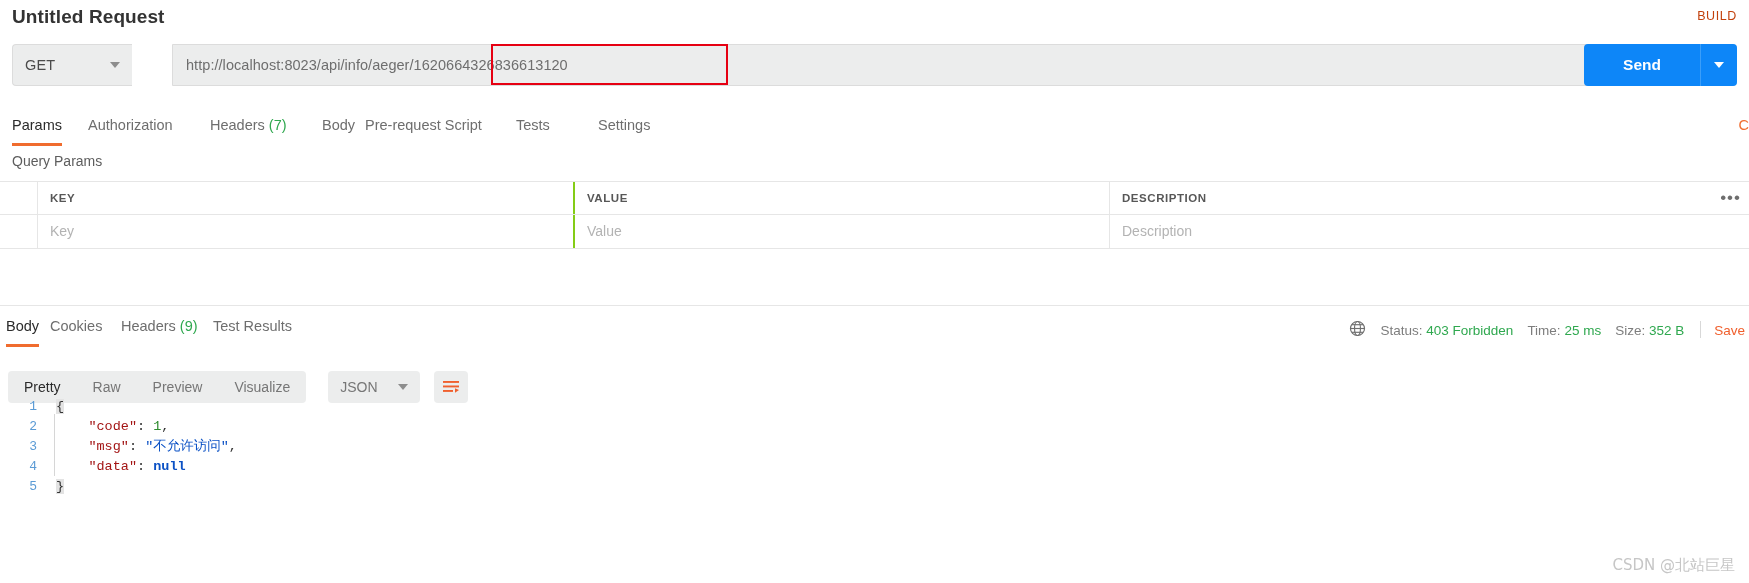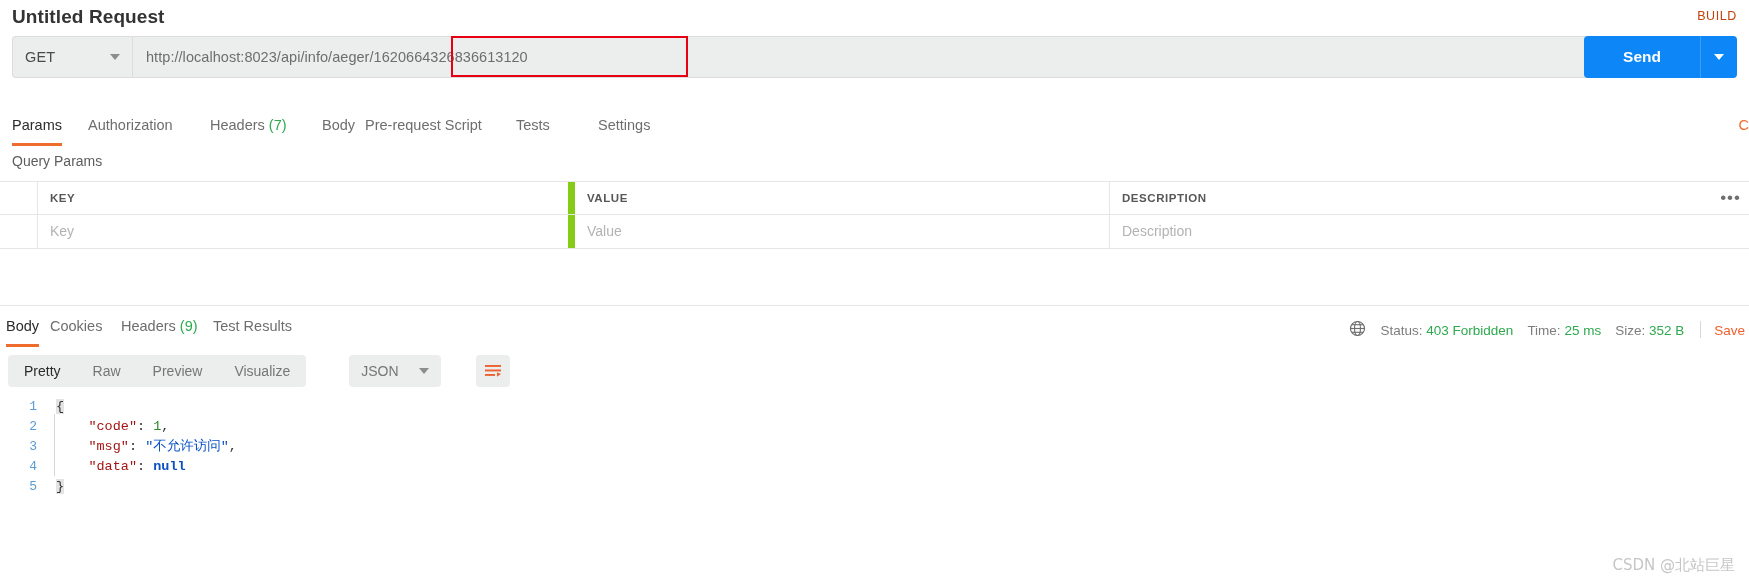--- a/index.html
+++ b/index.html
@@ -21,23 +21,23 @@
     font-size: 19px; color: #333; font-weight: 700;
     letter-spacing: .1px;
   }
   .build-label {
     position: absolute; right: 12px; top: 9px;
     font-size: 12.5px; color: #c2410c; letter-spacing: .6px;
   }
 
   
   .url-row {
-    position: absolute; left: 12px; top: 36px;
+    position: absolute; left: 12px; top: 44px;
     width: 1725px; height: 42px;
-    display: flex; align-items: stretch;
+    display: flex; align-items: stretch; gap: 40px;
   }
   .method-select {
     width: 120px; height: 42px;
     background: #eceded; border: 1px solid #dcdcdc; border-right: none;
     border-radius: 4px 0 0 4px;
     display: flex; align-items: center; position: relative;
     cursor: pointer;
   }
   .method-label {
     font-size: 14.5px; color: #4b4b4b; padding-left: 12px; letter-spacing: .2px;
@@ -120,21 +120,21 @@
     position: absolute; left: 0; top: 181px; width: 1749px;
   }
   .tr {
     display: flex; width: 1749px; height: 34px;
     border-top: 1px solid #e6e6e6; border-bottom: 1px solid #e6e6e6;
   }
   .tr.body-row { border-top: none; }
   .td-check {
     width: 38px; border-right: 1px solid #e6e6e6; flex: none;
   }
-  .td-key { width: 537px; border-right: 7px solid #84cc16; flex: none; }
+  .td-key { width: 537px; border-right: 2px solid #84cc16; flex: none; }
   .td-value { width: 535px; border-right: 1px solid #e6e6e6; flex: none; }
   .td-desc { flex: 1; position: relative; }
   .th-text {
     font-size: 11.5px; color: #575757; font-weight: bold;
     letter-spacing: .55px; padding: 10px 0 0 12px;
   }
   .td-text {
     font-size: 14px; color: #b3b3b3; padding: 8px 0 0 12px;
   }
   .dots-btn {
@@ -174,21 +174,21 @@
   .status-item { color: #7d7d7d; margin-right: 14px; }
   .status-item b { font-weight: normal; color: #2fa84f; }
   .vsep {
     width: 1px; height: 17px; background: #d8d8d8; margin: 0 13px 0 2px;
   }
   .save-link { color: #f0602e; cursor: pointer; }
 
   
   .body-toolbar {
     position: absolute; left: 8px; top: 355px;
-    display: flex; align-items: flex-start; height: 48px; gap: 21px;
+    display: flex; align-items: flex-end; height: 48px;
   }
   .seg-group {
     display: flex; background: #eceded; border-radius: 4px; height: 32px;
     align-items: center;
   }
   .seg {
     font-size: 14px; color: #767676; padding: 0 16px; height: 32px;
     display: flex; align-items: center; cursor: pointer;
   }
   .seg.active { color: #2b2b2b; }

